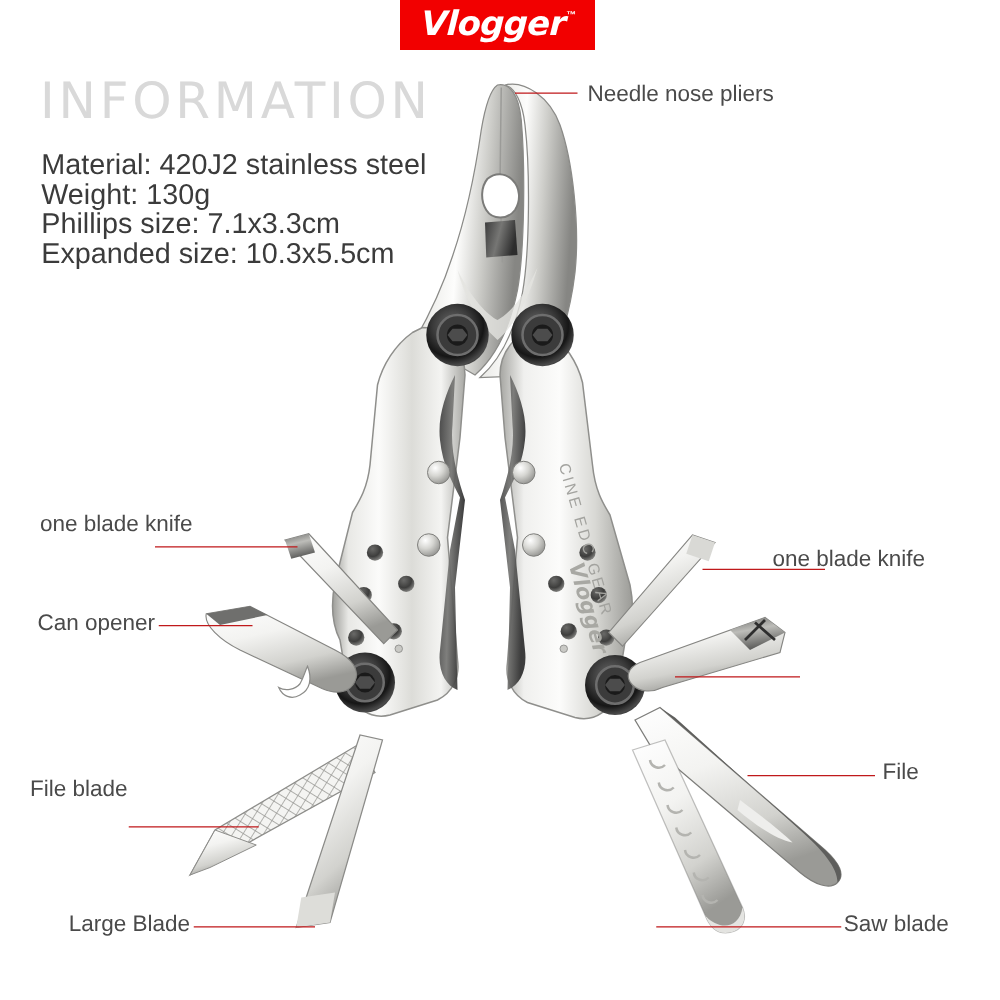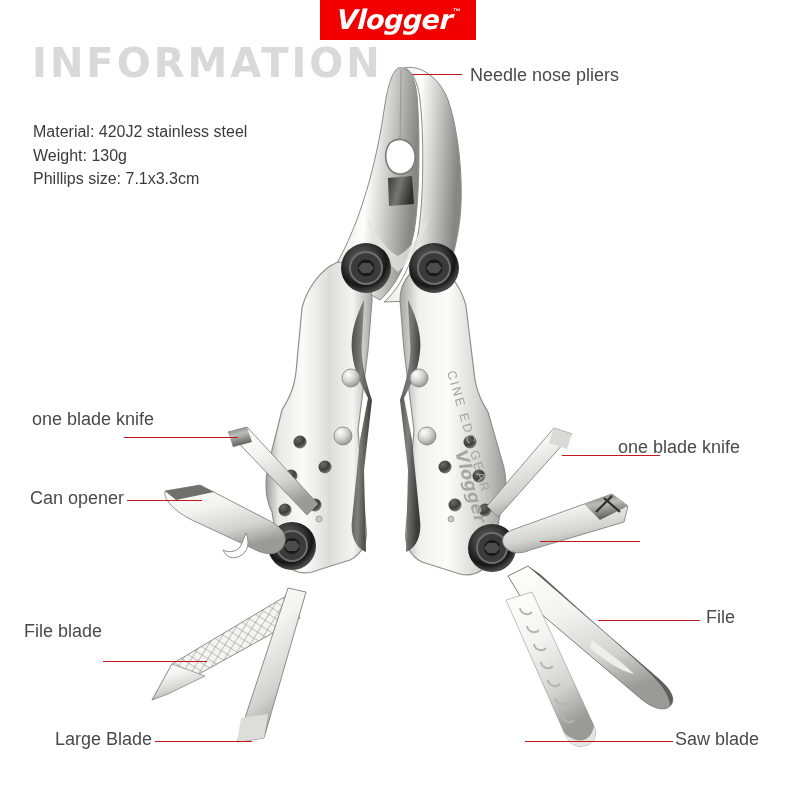--- a/index.html
+++ b/index.html
@@ -27,29 +27,29 @@
     transform:skewX(-3deg);
     position:relative;left:-3px;top:-1px;
   }
   .brand-tm{
     position:absolute;right:15px;top:7px;
     font-size:8px;color:#ffffff;font-weight:bold;
   }
 
   
   .info-title{
-    position:absolute;left:32px;top:40px;
+    position:absolute;left:32px;top:58px;
     font-size:40px;letter-spacing:3px;
-    color:#d9d9d9;font-weight:700;
+    color:#d9d9d9;font-weight:400;
     font-family:"DejaVu Sans", sans-serif;
     white-space:nowrap;
   }
   .spec-list{
     position:absolute;left:33px;top:120px;
-    font-size:16px;line-height:23.5px;
+    font-size:23px;line-height:23.5px;
     color:#3b3b3b;white-space:nowrap;
   }
   .spec-line{display:block;}
 
   
   .label{
     position:absolute;
     font-size:18px;
     color:#4a4a4a;
     white-space:nowrap;
@@ -283,20 +283,21 @@
   <div class="brand-banner">
     <span class="brand-word">Vlogger</span>
     <span class="brand-tm">™</span>
   </div>
 
   <div class="info-title">INFORMATION</div>
   <div class="spec-list">
     <span class="spec-line">Material: 420J2 stainless steel</span>
     <span class="spec-line">Weight: 130g</span>
     <span class="spec-line">Phillips size: 7.1x3.3cm</span>
+    <span class="spec-line">Expanded size: 10.3x5.5cm</span>
   </div>
 
   <div class="leader" style="left:412px;top:74px;width:50px;"></div>
   <div class="label" style="left:470px;top:64px;">Needle nose pliers</div>
 
   <div class="label" style="left:32px;top:408px;">one blade knife</div>
   <div class="leader" style="left:124px;top:437px;width:114px;"></div>
 
   <div class="label" style="left:30px;top:487px;">Can opener</div>
   <div class="leader" style="left:127px;top:500px;width:75px;"></div>

